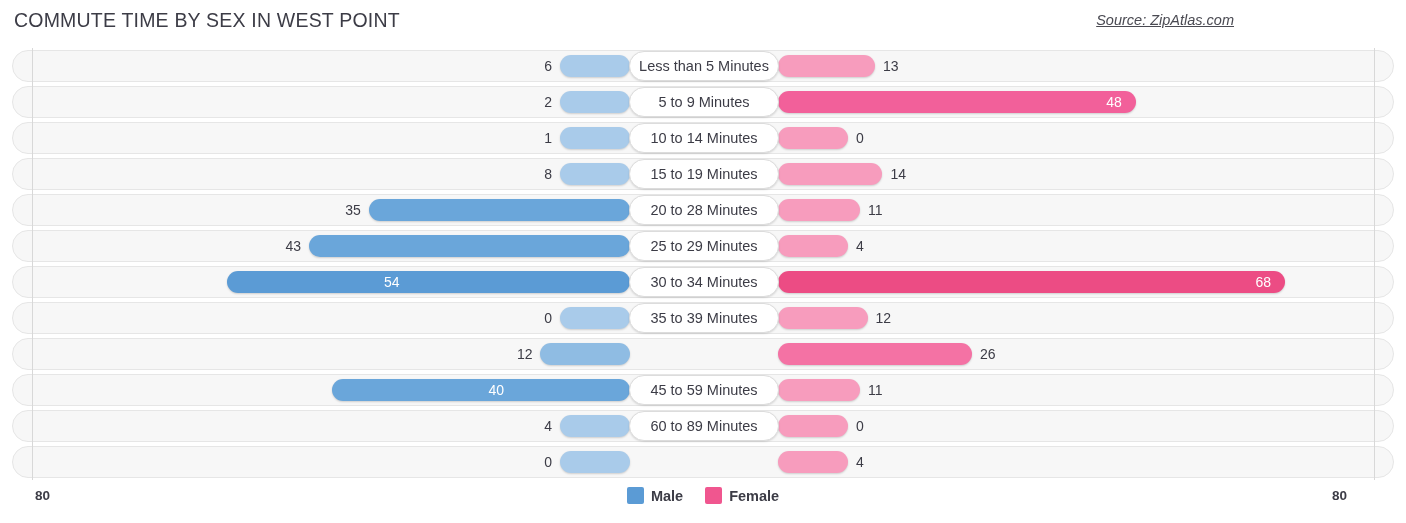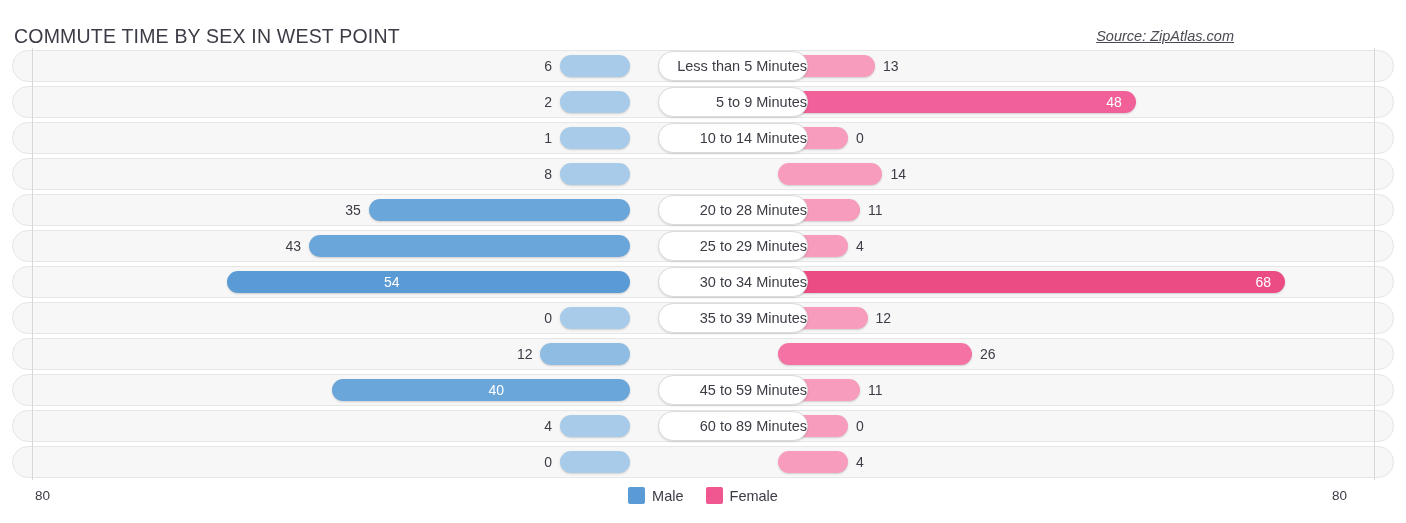--- a/index.html
+++ b/index.html
@@ -19,21 +19,20 @@
     height: 523px;
     box-sizing: border-box;
   }
 
   
   .header {
     position: absolute;
     top: 0; left: 0;
     width: 1246px;
     height: 44px;
-    margin-top: 16px;
   }
   .chart-title {
     position: absolute;
     left: 14px;
     top: 9px;
     font-size: 19.5px;
     letter-spacing: 0.2px;
     color: #3c3c46;
     font-weight: 400;
     white-space: nowrap;
@@ -125,36 +124,36 @@
     width: 150px;
     height: 30px;
     box-sizing: border-box;
     background: #ffffff;
     border: 1px solid #dcdcdc;
     border-radius: 15px;
     box-shadow: 0 1px 2px rgba(0,0,0,0.13);
     z-index: 3;
     display: flex;
     align-items: center;
-    justify-content: flex-end;
-    margin-left: 29px;
+    justify-content: center;
   }
   .center-pill span {
     font-size: 14.5px;
     color: #3c3c46;
     white-space: nowrap;
   }
 
   
   .footer {
     position: absolute;
     left: 0;
     top: 484px;
     width: 1382px;
     height: 39px;
+    font-weight: bold;
   }
   .axis-label {
     position: absolute;
     top: 4px;
     font-size: 13.5px;
     color: #3c3c46;
   }
   .axis-label.left  { left: 35px; }
   .axis-label.right { right: 35px; }
 
@@ -234,20 +233,23 @@
             </div>
           </div>
         </div>
         <div class="row">
           <div class="track"></div>
           <div class="bar-zone">
             <div class="bar male" style="width: 70px; background: rgb(169, 203, 234);"></div>
             <div class="val" style="right: 854px;">8</div>
             <div class="bar female" style="width: 104.475px; background: rgb(247, 156, 189);"></div>
             <div class="val" style="left: 890.475px;">14</div>
+            <div class="center-pill">
+              <span>15 to 19 Minutes</span>
+            </div>
           </div>
         </div>
         <div class="row">
           <div class="track"></div>
           <div class="bar-zone">
             <div class="bar male" style="width: 261.188px; background: rgb(106, 166, 218);"></div>
             <div class="val" style="right: 1045.19px;">35</div>
             <div class="bar female" style="width: 82.0875px; background: rgb(247, 156, 189);"></div>
             <div class="val" style="left: 868.087px;">11</div>
             <div class="center-pill">

